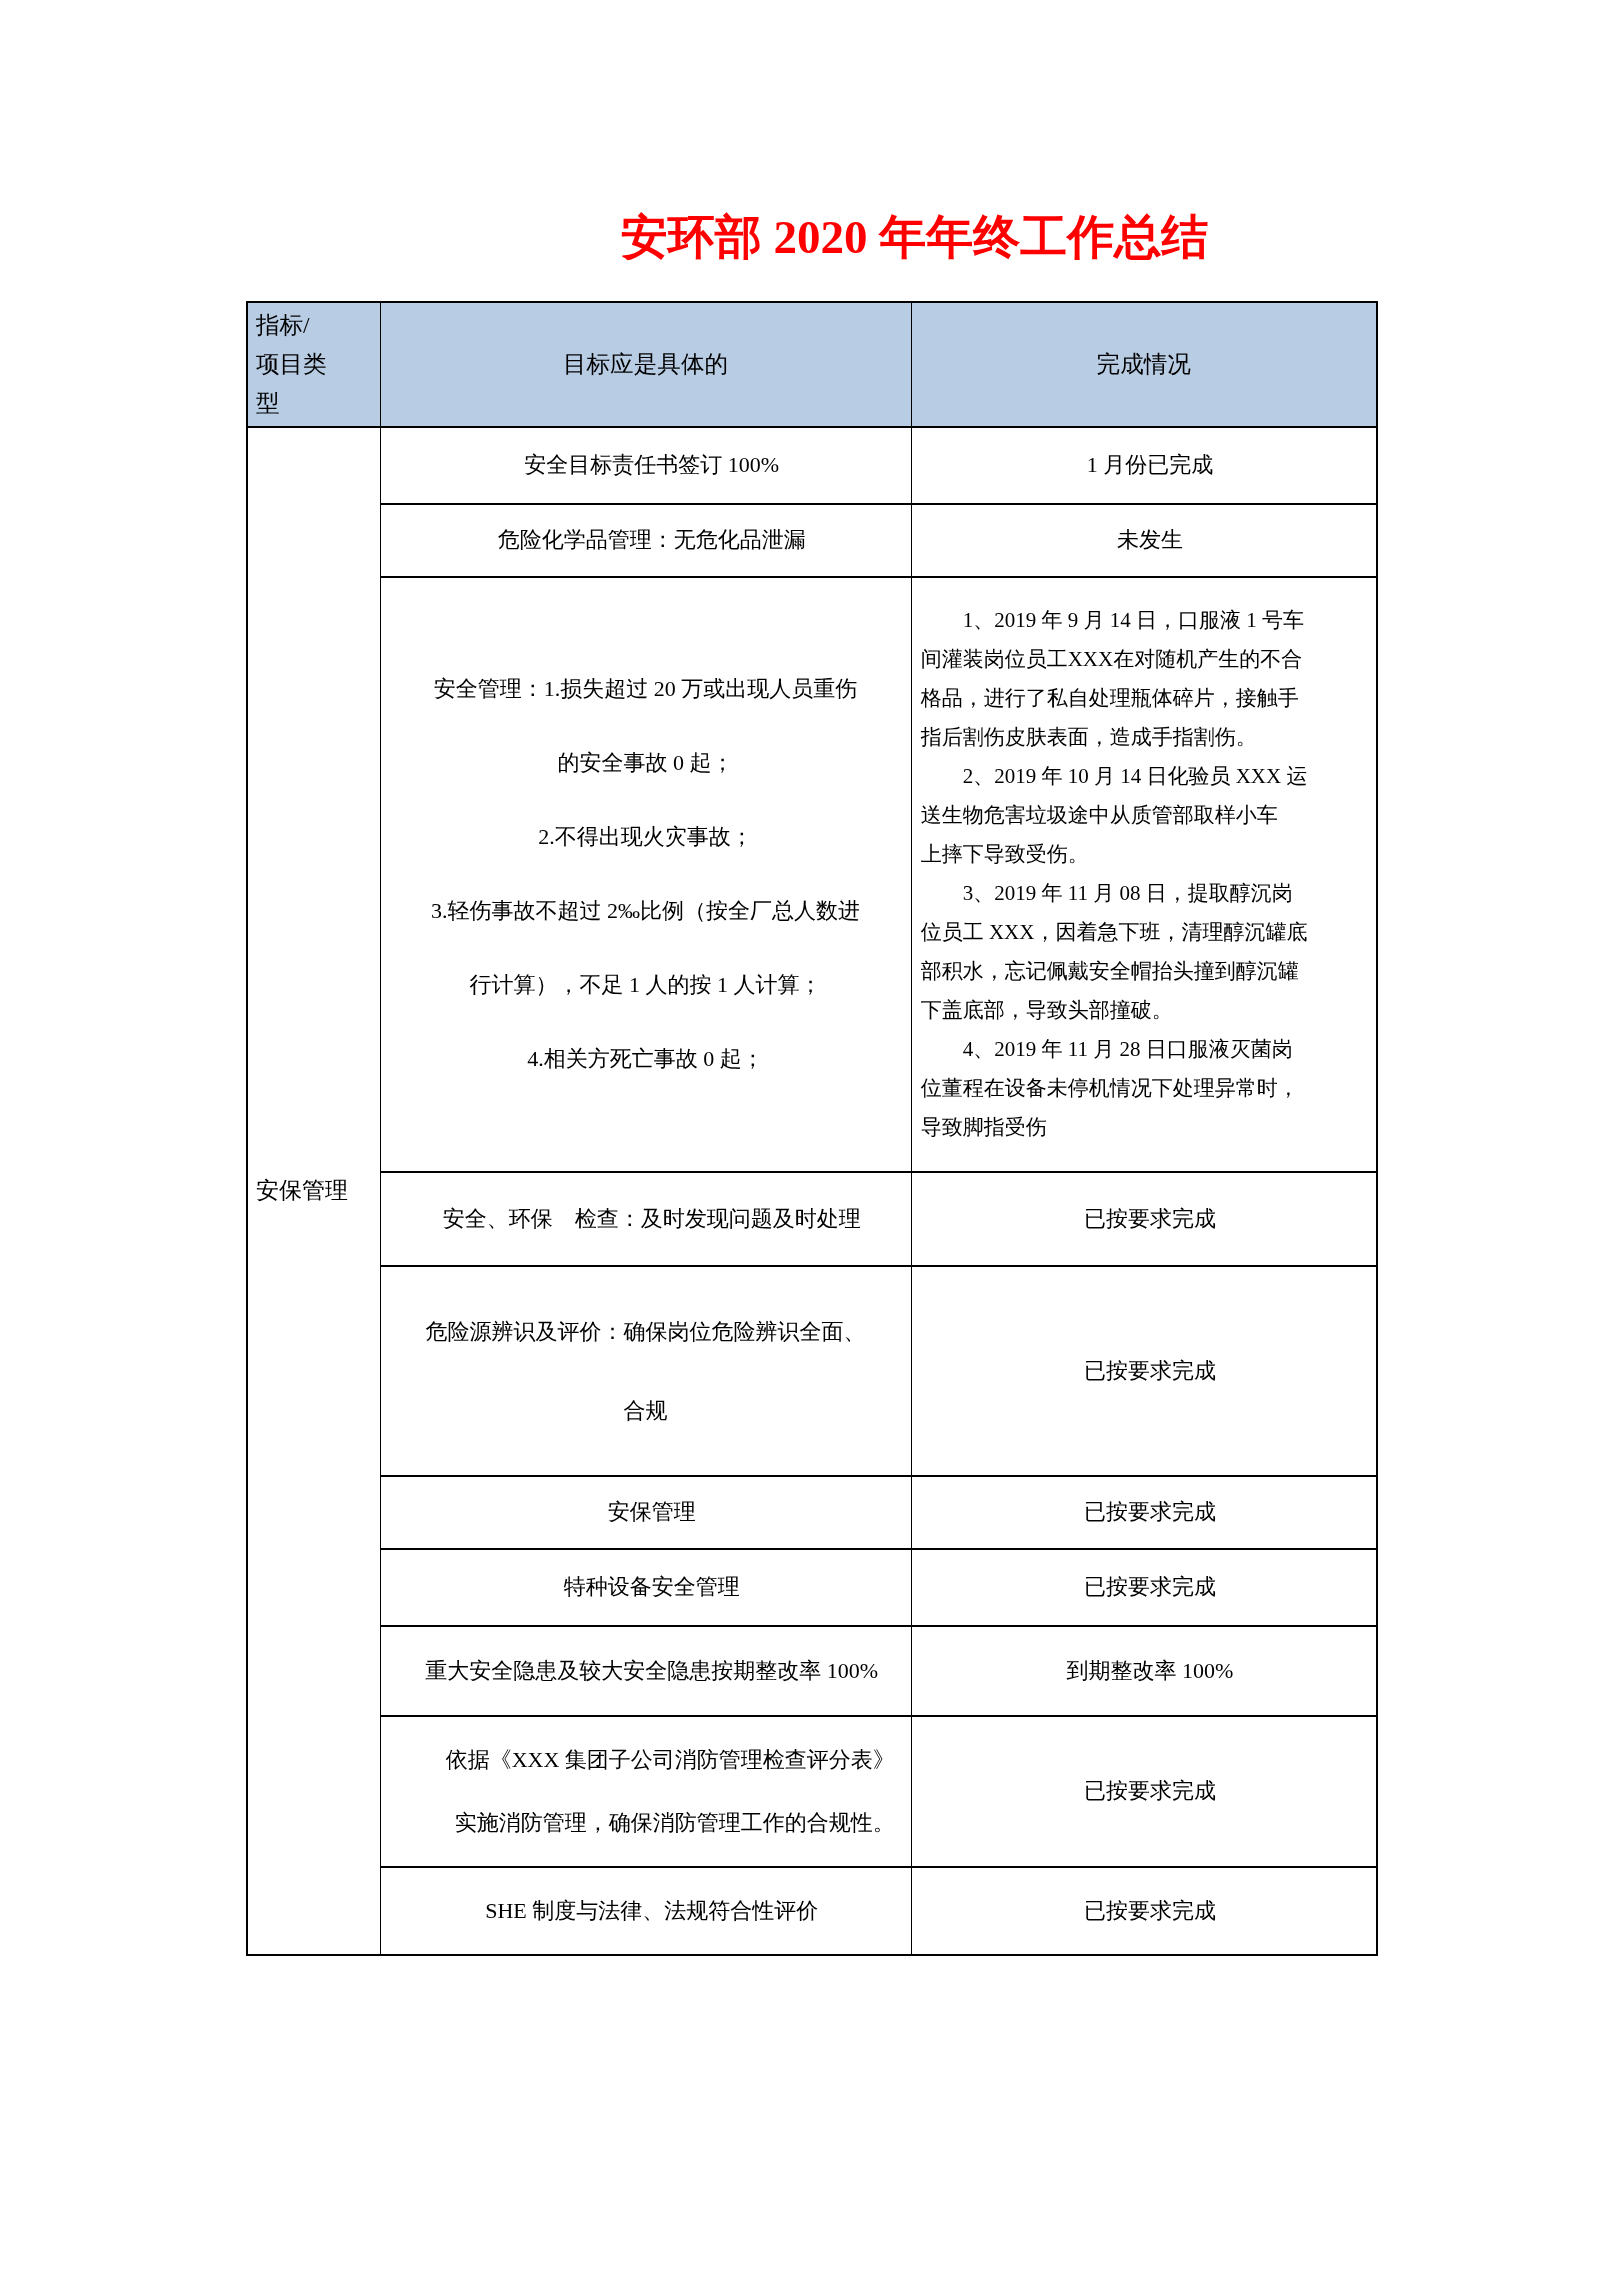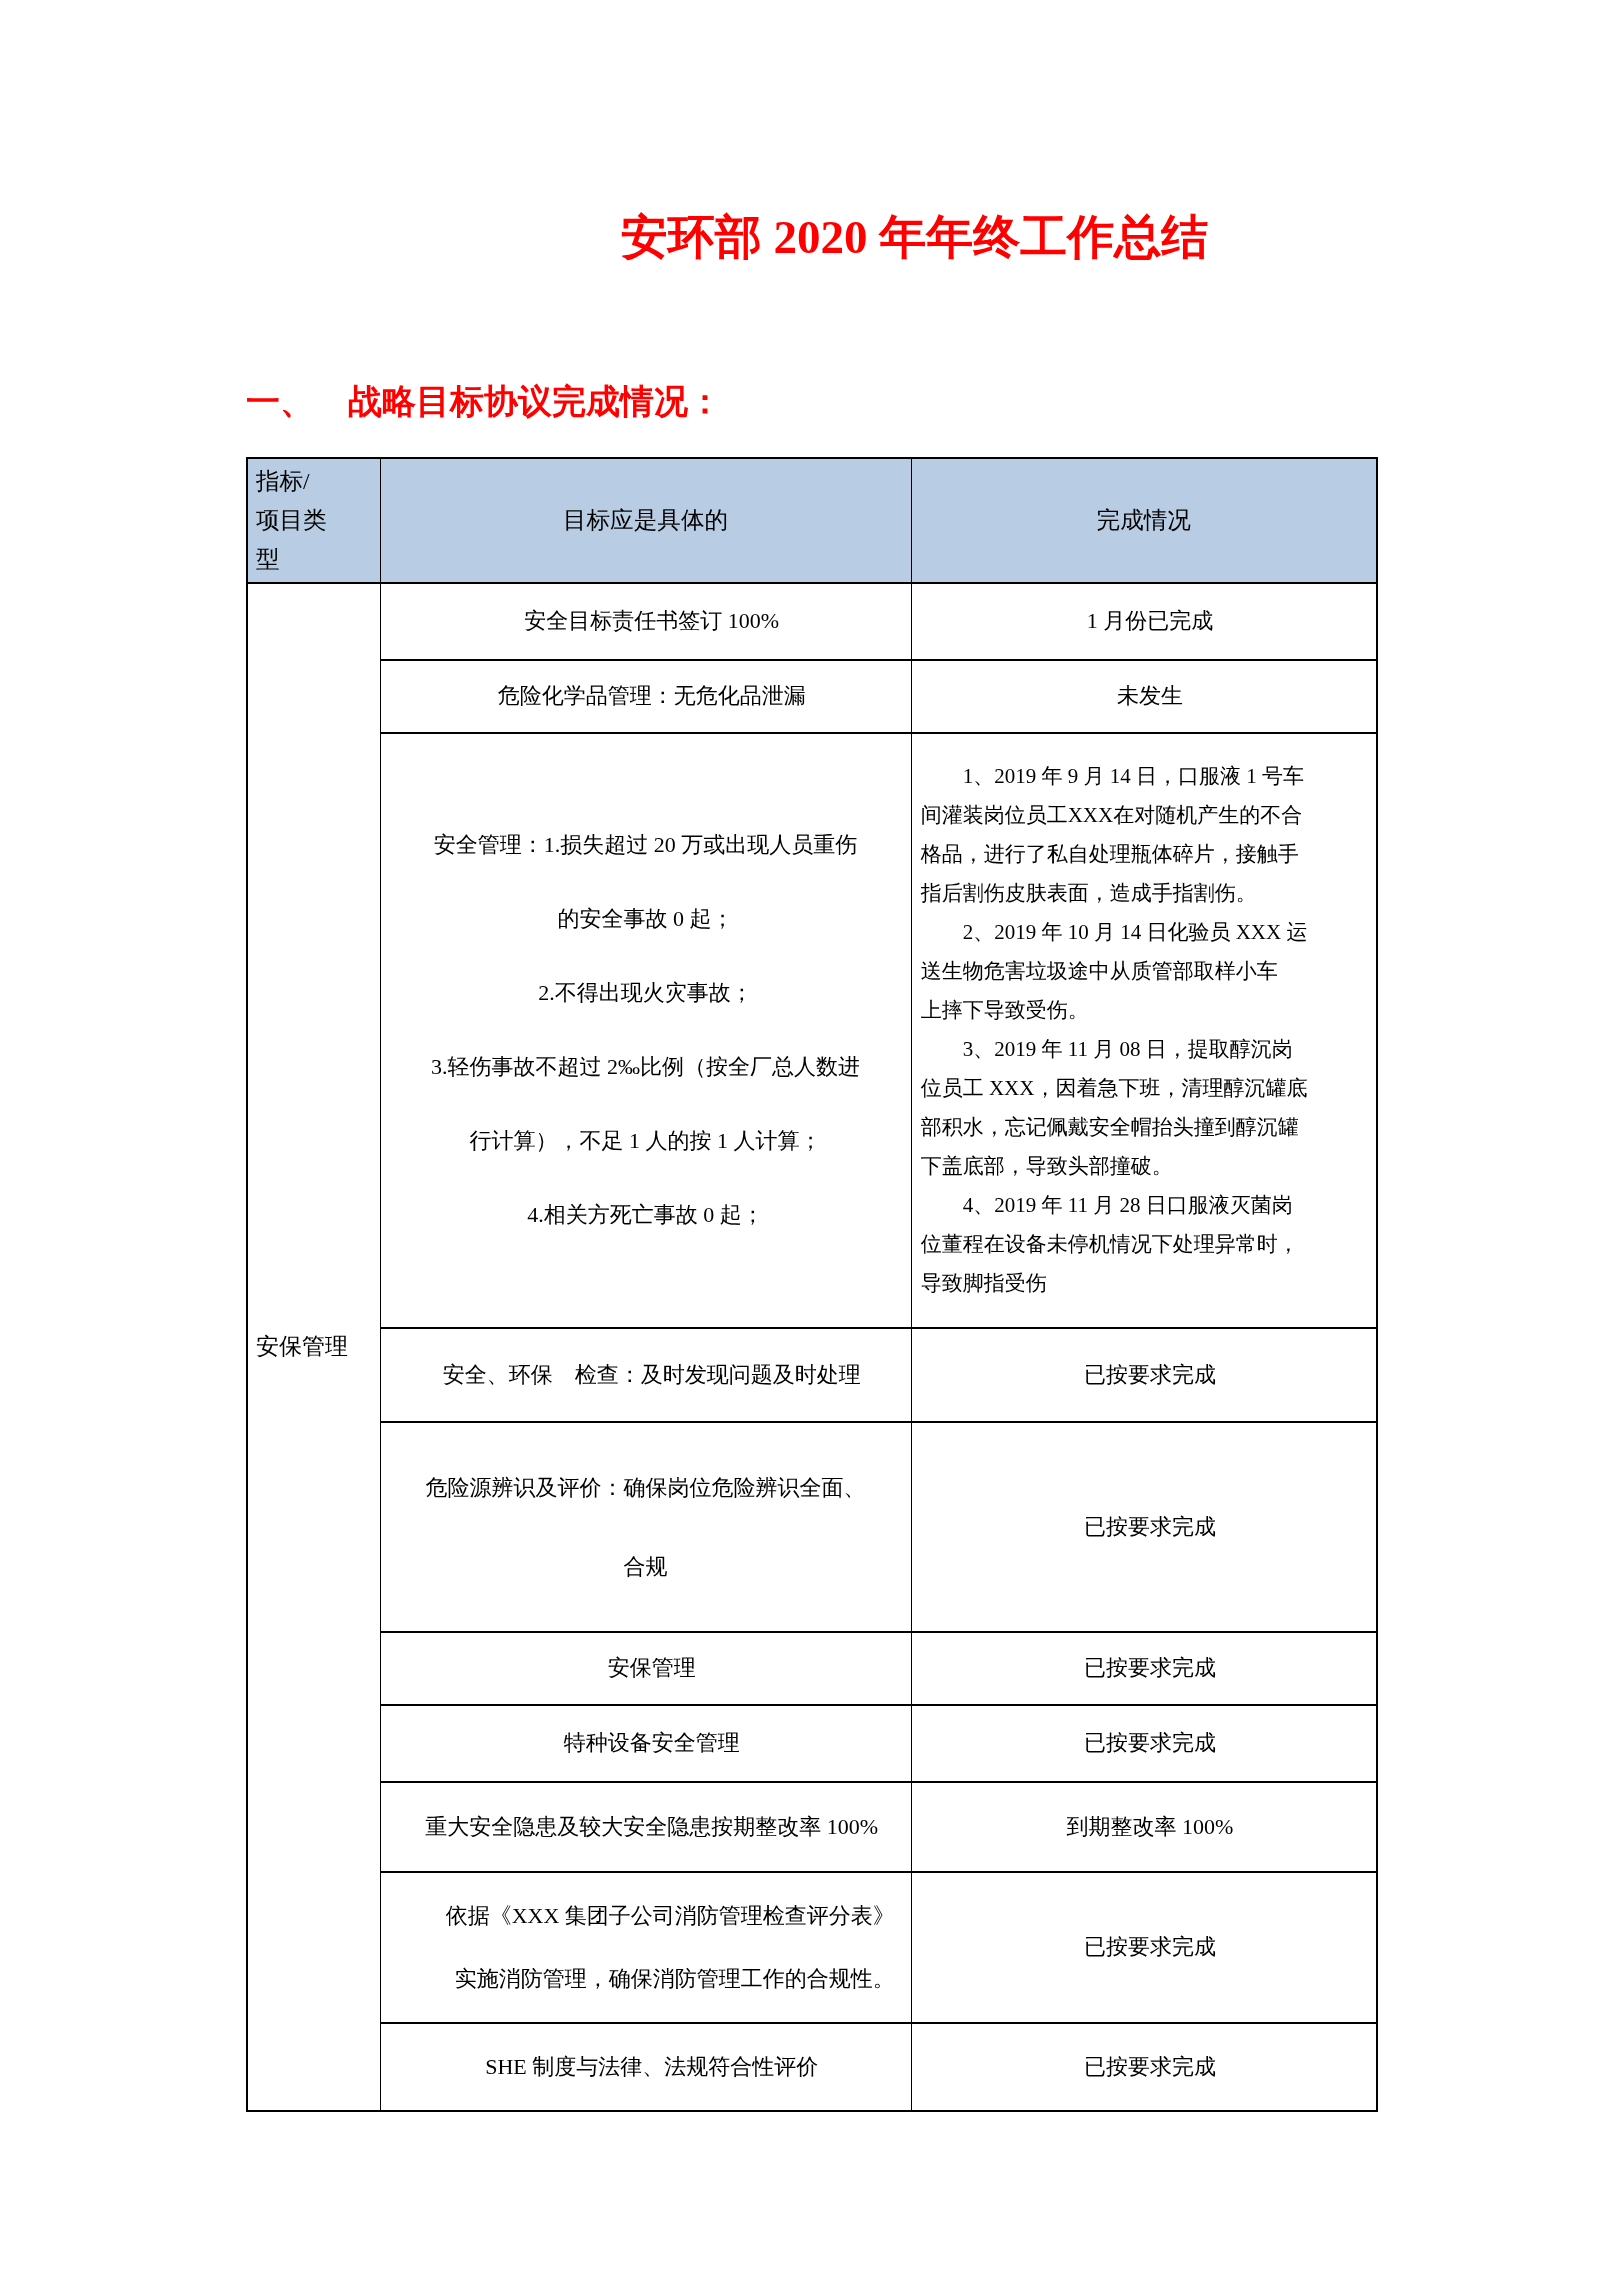--- a/index.html
+++ b/index.html
@@ -111,21 +111,20 @@
   }
 </style>
 </head>
 <body>
 
 <div class="page">
   <div class="content">
 
     <h1 class="title">安环部 2020 年年终工作总结</h1>
 
-    <h2 class="section-heading">一、　战略目标协议完成情况：</h2>
 
     <table class="goals">
       <colgroup>
           <col class="c1">
           <col class="c2">
           <col class="c3">
         </colgroup>
       <thead>
         <tr class="hrow">
           <th class="hdr-left">指标/

